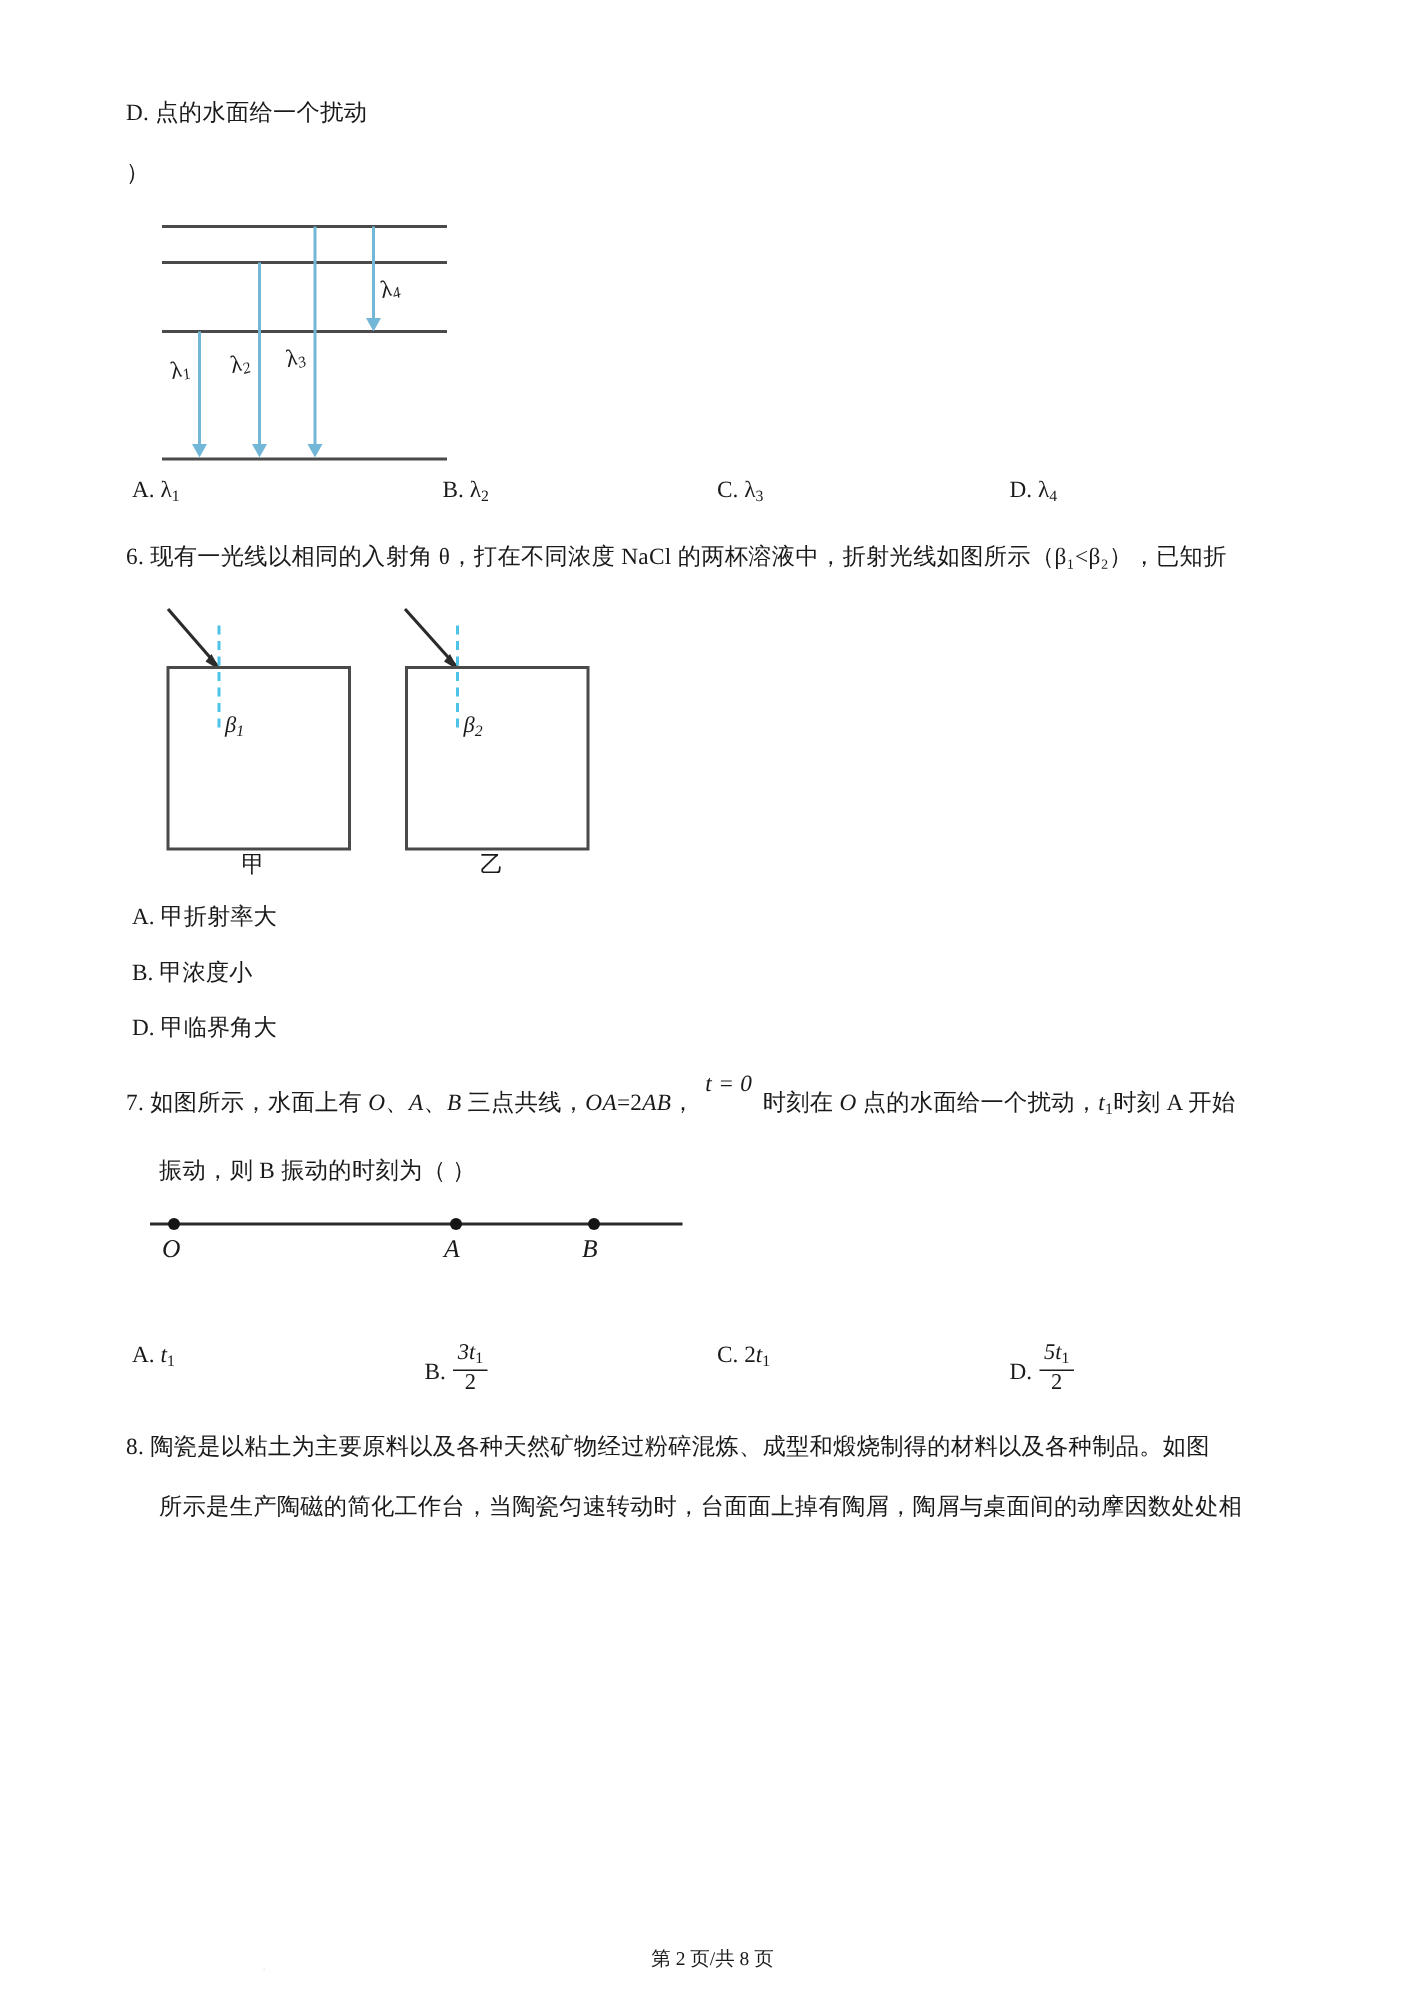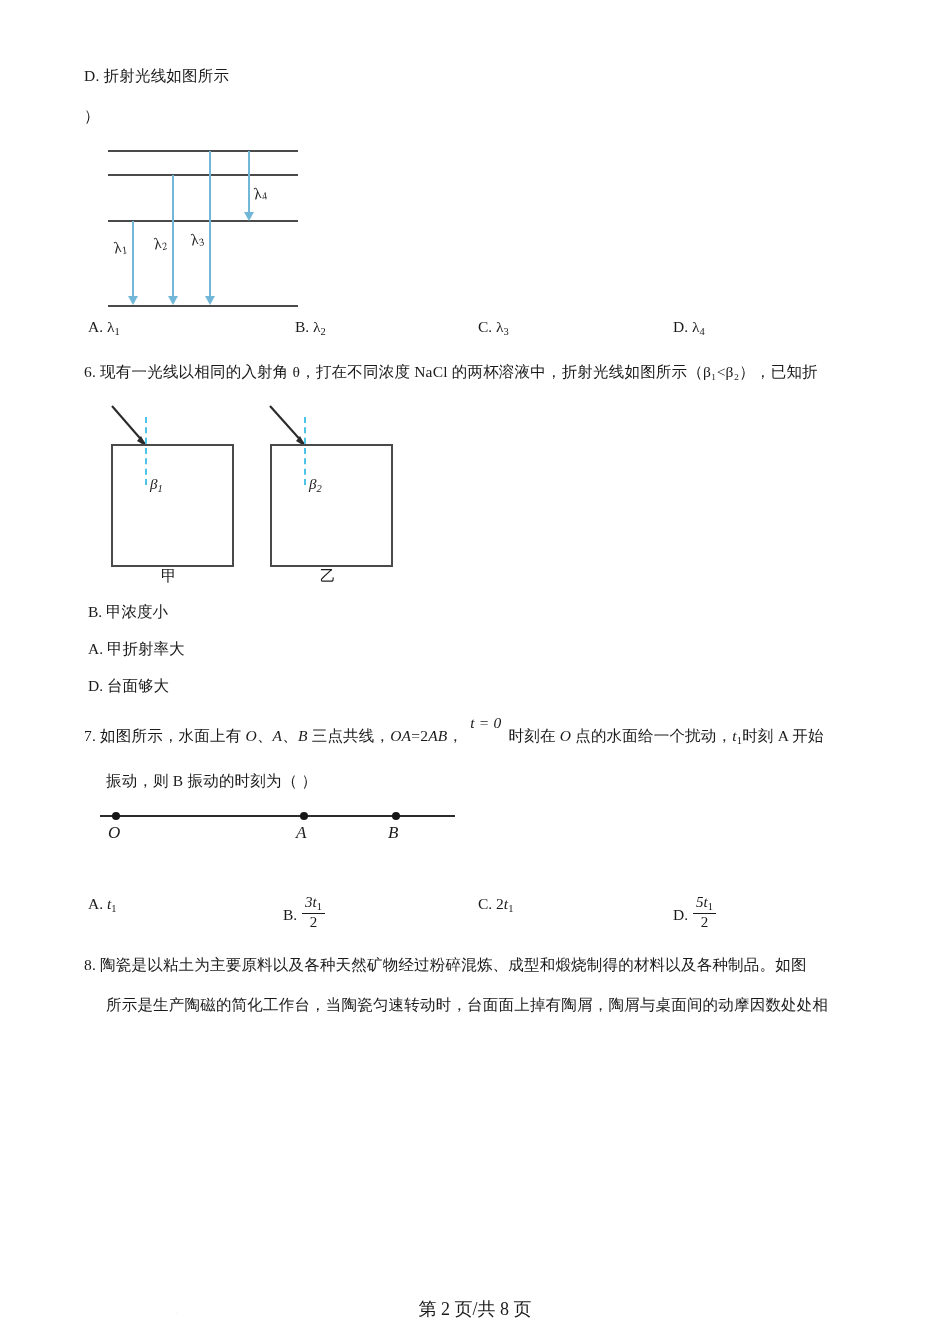--- a/index.html
+++ b/index.html
@@ -180,39 +180,39 @@
     font-size: 17px;
   }
 
   
   .footer {
     position: absolute;
     left: 0;
     top: 1297px;
     width: 950px;
     text-align: center;
-    font-size: 18px;
+    font-size: 13px;
     color: #1a1a1a;
   }
   .watermark {
     position: absolute;
     left: 175px;
     top: 1305px;
     font-size: 9px;
     color: #e8e8e8;
     letter-spacing: 1px;
   }
 </style>
 </head>
 <body>
 
 <div class="page">
   <div class="content">
 
-    <div class="qline">D. 折射光线如图所示</div>
+    <div class="qline">D. 点的水面给一个扰动</div>
 
     <div class="qline">）</div>
 
     <div class="fig-energy">
 
       <div class="elevel" style="left:12px; top:8px; width:190px;"></div>
       <div class="elevel" style="left:12px; top:32px; width:190px;"></div>
       <div class="elevel" style="left:12px; top:78px; width:190px;"></div>
       <div class="elevel" style="left:12px; top:163px; width:190px;"></div>
 
@@ -285,23 +285,23 @@
       </div>
       <div class="rlabel-box" style="left:211px; top:76px;">
         <span>β</span><span class="sub">2</span>
       </div>
 
       <div class="rcaption" style="left:63px; top:166px;">甲</div>
       <div class="rcaption" style="left:222px; top:166px;">乙</div>
     </div>
 
     <div class="opt-stack" style="margin-top:8px;">
+      <div style="padding-left:4px;">A. 甲折射率大</div>
       <div style="padding-left:4px;">B. 甲浓度小</div>
-      <div style="padding-left:4px;">A. 甲折射率大</div>
-      <div style="padding-left:4px;">D. 台面够大</div>
+      <div style="padding-left:4px;">D. 甲临界角大</div>
     </div>
 
     <div class="qpara" style="margin-top:12px;">
       <span>7. 如图所示，水面上有 </span><em class="it">O</em><span>、</span><em class="it">A</em><span>、</span><em class="it">B</em><span> 三点共线，</span><em class="it">OA</em><span>=2</span><em class="it">AB</em><span>，</span><span class="supform">t = 0</span><span>时刻在 </span><em class="it">O</em><span> 点的水面给一个扰动，</span><em class="it">t</em><span class="sub">1</span><span>时刻 A 开始</span>
     </div>
     <div class="qline" style="padding-left:22px;">振动，则 B 振动的时刻为（      ）</div>
 
     <div class="fig-line">
       <div class="oab-line"></div>
       <div class="oab-dot" style="left:20px;"></div>

